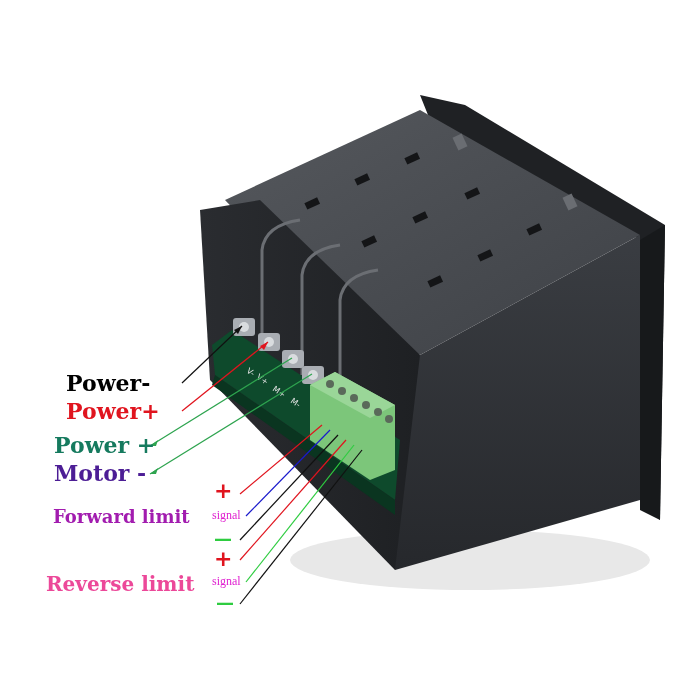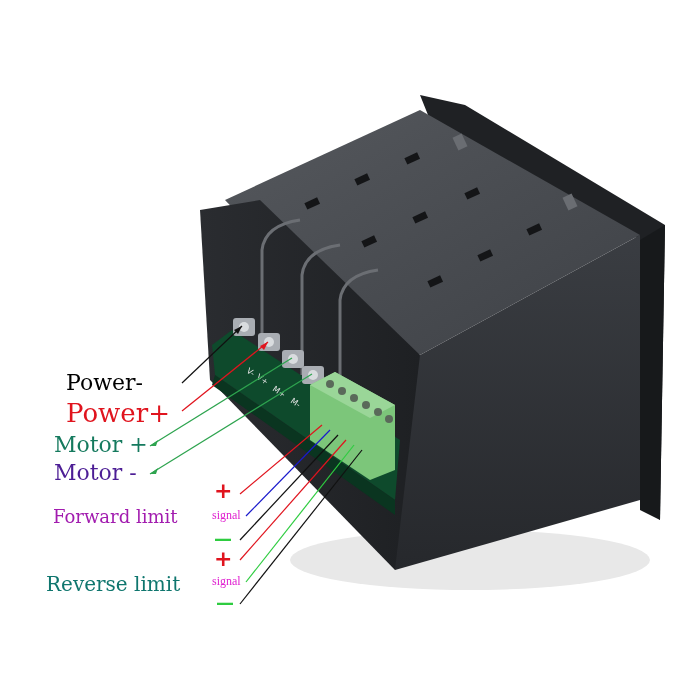--- a/index.html
+++ b/index.html
@@ -1,19 +1,19 @@
 <!DOCTYPE html>
 <html><head>
   <meta charset="utf-8">
   <style>
     html, body { margin: 0; padding: 0; background: #ffffff; }
     body { width: 700px; height: 700px; position: relative; overflow: hidden; font-family: "DejaVu Serif", serif; }
     .stage { position: absolute; left: 0; top: 0; width: 700px; height: 700px; }
     svg.photo { position: absolute; left: 0; top: 0; }
-    .label { position: absolute; font-family: "DejaVu Serif", serif; font-weight: normal; white-space: nowrap; line-height: 1; }
+    .label { position: absolute; font-family: "DejaVu Serif", serif; font-weight: bold; white-space: nowrap; line-height: 1; }
     .sig { position: absolute; font-family: "Liberation Serif", serif; font-size: 12px; color: #e020d0; white-space: nowrap; }
     .pm { position: absolute; font-family: "DejaVu Sans", sans-serif; font-weight: bold; font-size: 22px; line-height: 1; }
   </style>
 </head>
 <body>
 
 <div class="stage">
 
   <svg class="photo" width="700" height="700" viewBox="0 0 700 700">
     <defs>
@@ -112,27 +112,27 @@
 
     <g>
       <polygon points="242,326 234,330 238,334" fill="#111111"></polygon>
       <polygon points="268,342 260,346 264,350" fill="#e0141e"></polygon>
       <polygon points="150,446 158,440 156,446" fill="#2ea44f"></polygon>
       <polygon points="150,474 158,468 156,474" fill="#2ea44f"></polygon>
     </g>
   </svg>
 
   <div class="label" style="left:66px; top:372px; font-size:22px;">Power-</div>
-  <div class="label" style="left:66px; top:400px; font-size:26px; color:#e0141e;text-align:right;">Power+</div>
-  <div class="label" style="left:54px; top:434px; font-size:22px; color:#157a5e;">Motor +</div>
+  <div class="label" style="left:66px; top:400px; font-size:22px; color:#e0141e;text-align:right;">Power+</div>
+  <div class="label" style="left:54px; top:434px; font-size:22px; color:#157a5e;">Power +</div>
   <div class="label" style="left:54px; top:462px; font-size:22px; color:#4c1d95;">Motor -</div>
 
   <div class="pm" style="left:214px; top:480px; color:#e0141e;">+</div>
   <div class="label" style="left:46px; top:508px; font-size:18px; color:#a21caf;margin-left:7px;">Forward limit</div>
   <div class="sig" style="left:212px; top:508px;">signal</div>
   <div class="pm" style="left:214px; top:530px; color:#2ecc40; font-size:18px;">—</div>
 
   <div class="pm" style="left:214px; top:548px; color:#e0141e;">+</div>
-  <div class="label" style="left:46px; top:574px; font-size:20px; color:#0f766e;">Reverse limit</div>
+  <div class="label" style="left:46px; top:574px; font-size:20px; color:#ec4899;">Reverse limit</div>
   <div class="sig" style="left:212px; top:574px;">signal</div>
   <div class="pm" style="left:216px; top:594px; color:#2ecc40; font-size:18px;">—</div>
 
 </div>
 
 </body></html>

